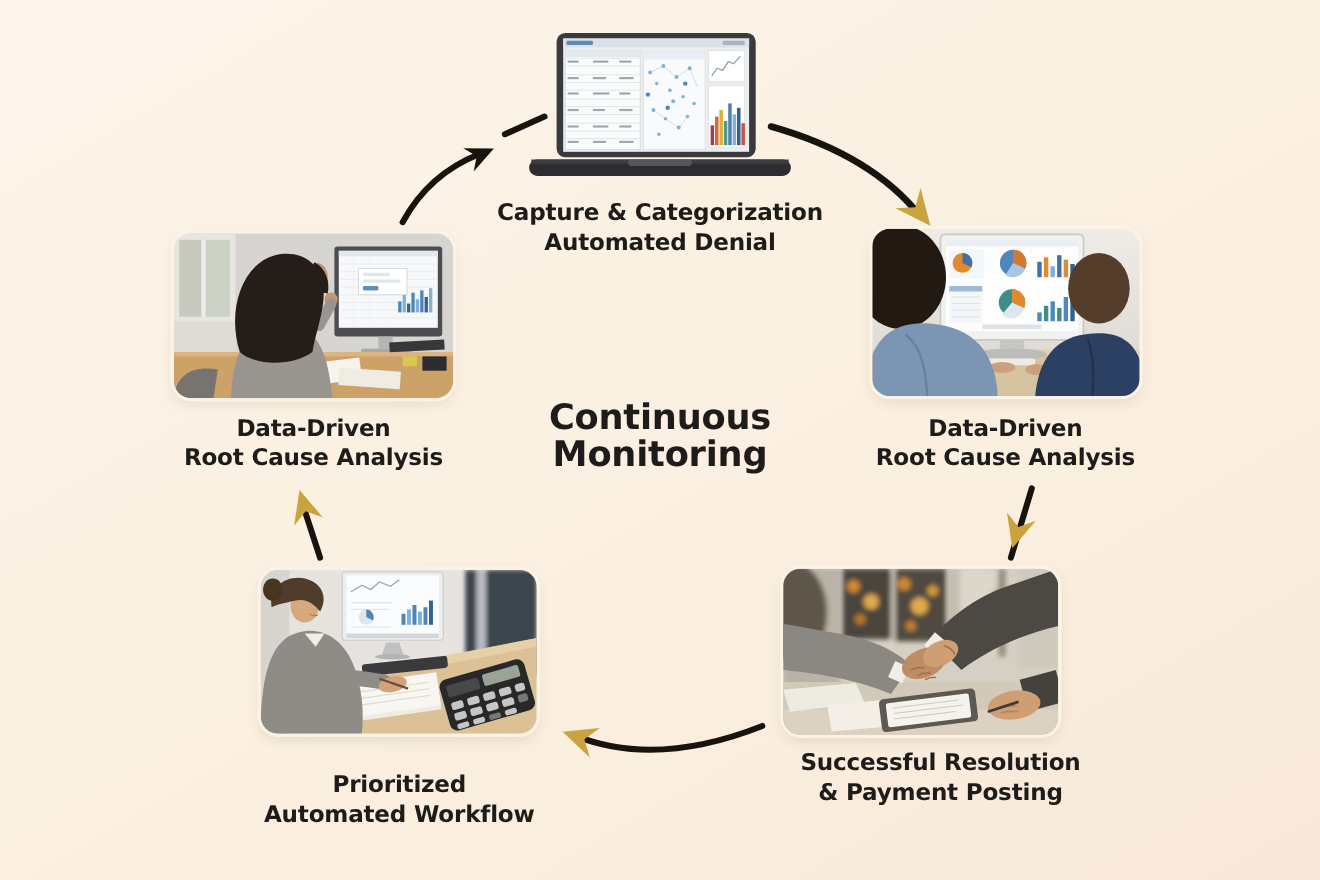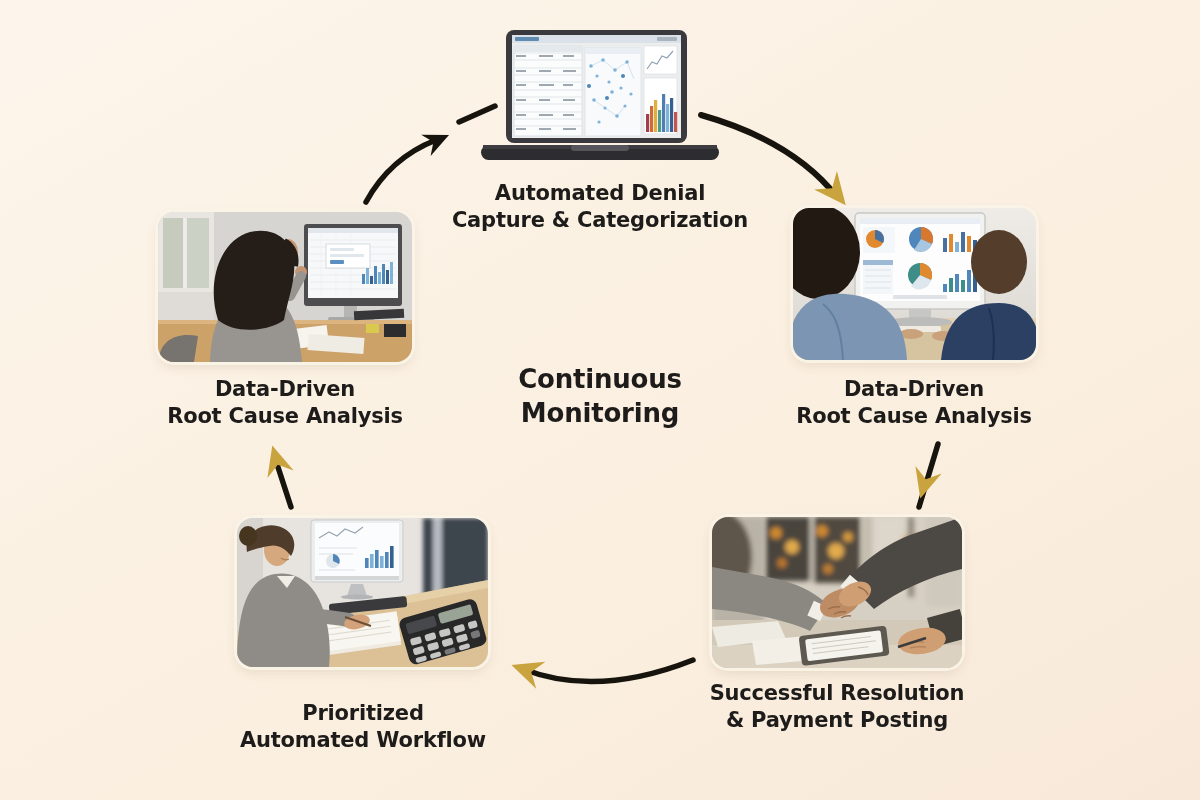--- a/index.html
+++ b/index.html
@@ -13,21 +13,21 @@
     box-shadow:0 0 0 3px rgba(250,243,231,.95), 0 5px 12px rgba(110,80,45,.14);
   }
   .photo svg, .free svg{display:block;width:100%;height:100%;}
   .free{position:absolute;}
   .stage-label{
     position:absolute; text-align:center; color:#1d1c1a;
     font-weight:700; font-size:21px; line-height:27px; letter-spacing:-.2px;
   }
   .center-label{
     position:absolute; text-align:center; color:#1d1c1a;
-    font-weight:700; font-size:26px; line-height:34px; letter-spacing:-.2px;
+    font-weight:700; font-size:32px; line-height:34px; letter-spacing:-.2px;
   }
   .arrows{position:absolute; inset:0; pointer-events:none;}
 </style>
 </head>
 <body>
 
 <div class="page">
 
   <div class="free" style="left:479px;top:24px;width:242px;height:142px">
     <svg viewBox="0 0 242 142">
@@ -426,40 +426,40 @@
       <path d="M693 660 Q597 698 523 669" fill="none" stroke="#17130d" stroke-width="5.5" stroke-linecap="round"></path>
       <path d="M2 0 L-21 -10.5 L-13.5 0 L-21 10.5 Z" fill="#c9a33d" transform="translate(514,666) rotate(-161) scale(1.35)"></path>
     </g>
     <g>
       <path d="M291 507 L276 461" fill="none" stroke="#17130d" stroke-width="5.5" stroke-linecap="round"></path>
       <path d="M2 0 L-21 -10.5 L-13.5 0 L-21 10.5 Z" fill="#c9a33d" transform="translate(273,448) rotate(-106) scale(1.3)"></path>
     </g>
   </svg>
 
   <div class="stage-label" style="left:390px;top:180px;width:420px">
+    <div>Capture &amp; Categorization</div>
     <div>Automated Denial</div>
-    <div>Capture &amp; Categorization</div>
   </div>
 
   <div class="stage-label" style="left:115px;top:376px;width:340px">
     <div>Data-Driven</div>
     <div>Root Cause Analysis</div>
   </div>
 
   <div class="stage-label" style="left:744px;top:376px;width:340px">
     <div>Data-Driven</div>
     <div>Root Cause Analysis</div>
   </div>
 
   <div class="stage-label" style="left:193px;top:700px;width:340px">
     <div>Prioritized</div>
     <div>Automated Workflow</div>
   </div>
 
-  <div class="stage-label" style="left:662px;top:680px;width:350px">
+  <div class="stage-label" style="left:680px;top:680px;width:350px">
     <div>Successful Resolution</div>
     <div>&amp; Payment Posting</div>
   </div>
 
   <div class="center-label" style="left:440px;top:362px;width:320px">
     <div>Continuous</div>
     <div>Monitoring</div>
   </div>
 
 </div>

